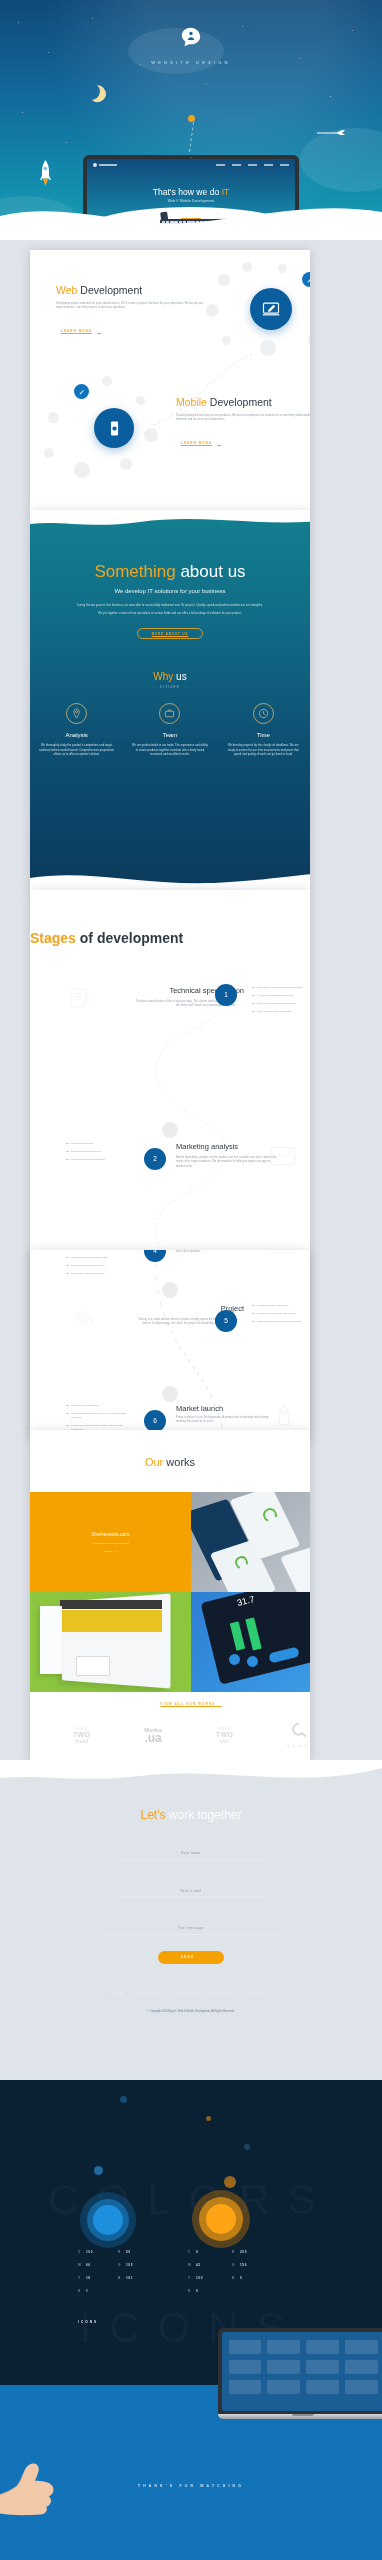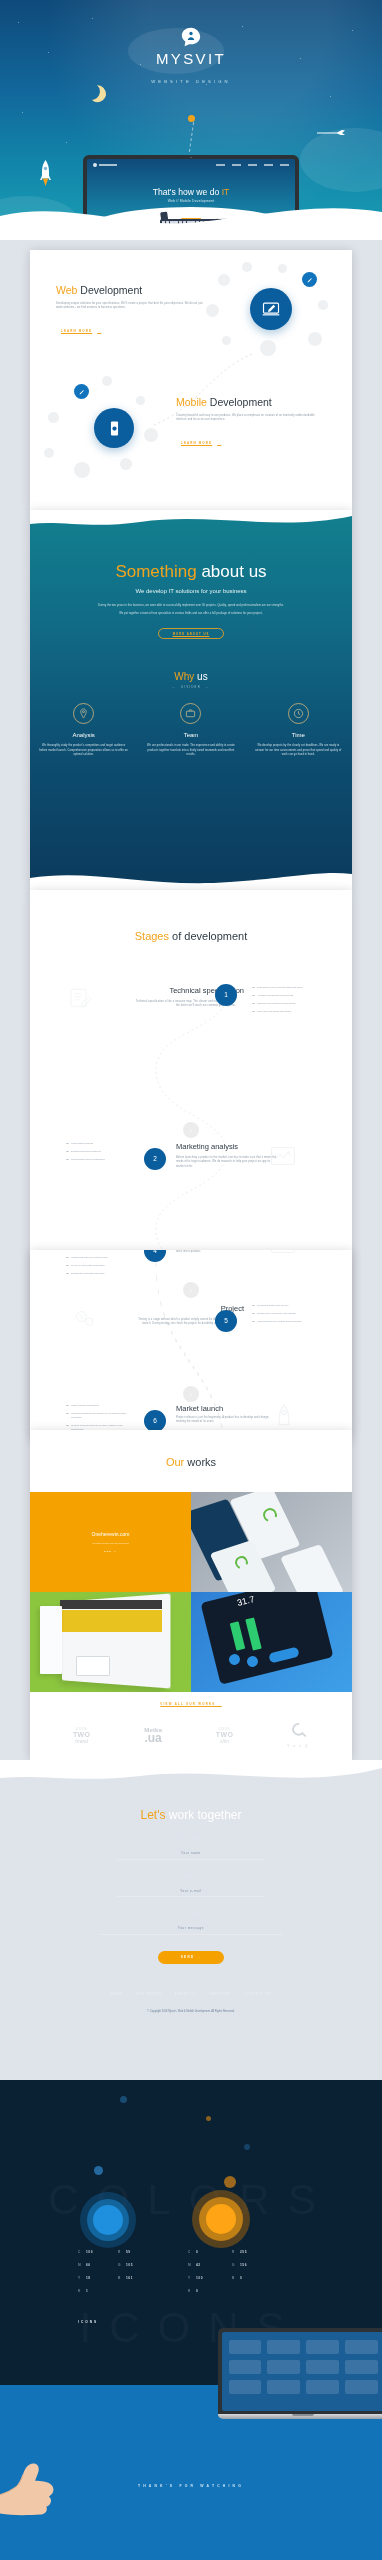--- a/index.html
+++ b/index.html
@@ -4,21 +4,21 @@
 <style>
   * { margin:0; padding:0; box-sizing:border-box; }
   html,body { background:#c8cdd6; }
   body {
     font-family:"Liberation Sans", sans-serif;
     width:382px; height:2560px; position:relative; overflow:hidden;
   }
   .page { width:382px; height:2560px; position:relative; background:#dfe3ea; }
 
   
-  .sheet { position:absolute; left:30px; width:322px; background:#fff;
+  .sheet { position:absolute; left:30px; width:280px; background:#fff;
            box-shadow:0 1px 10px rgba(0,0,0,.16); overflow:hidden; }
   .accent { color:#f2a31c;margin-top:28px; }
   .tiny { font-size:2.6px; line-height:4.4px; color:#8d9aa6; letter-spacing:.1px; }
   .tiny-w { font-size:2.6px; line-height:4.6px; color:#cfe0e6; letter-spacing:.1px; }
 
   
   #hero { top:0; left:0; width:382px; height:240px; position:absolute;
           background:
             radial-gradient(circle at 62% 12%, rgba(255,255,255,.10) 0 28%, transparent 60%),
             linear-gradient(180deg,#0f4a7a 0%,#12679b 38%,#1287ab 70%,#1b9fb4 100%);
@@ -117,21 +117,21 @@
   .why-dash:before, .why-dash:after { content:"—"; margin:0 5px; color:#6d93a8; }
   .why-cols { display:flex; margin-top:14px; }
   .why-col { flex:1; text-align:center; padding:0 8px; }
   .why-ic { width:21px; height:21px; margin:0 auto 8px; border-radius:50%;
             border:.7px solid rgba(230,190,120,.75); display:flex;
             align-items:center; justify-content:center; }
   .why-t { font-size:6px; color:#fff; font-weight:300; margin-bottom:6px; }
 
   
   #stages { top:890px; height:540px; background:#fff; }
-  .stages-h { text-align:center; font-size:11px; color:#2f3b45; font-weight:400;
+  .stages-h { text-align:left; font-size:14px; color:#2f3b45; font-weight:700;
               padding-top:40px; }
   .stage { position:absolute; width:322px; height:74px; }
   .num { position:absolute; width:22px; height:22px; border-radius:50%; background:#0b5e9e;
          color:#fff; font-size:6.5px; line-height:22px; text-align:center; font-weight:300; }
   .stage-t { position:absolute; font-size:7.5px; color:#2f3b45; font-weight:300; }
   .stage-p { position:absolute; width:102px; }
   .bullets { position:absolute; width:66px; }
   .bullets li { list-style:none; font-size:2.4px; line-height:4px; color:#9aa6b1;
                 padding-left:5px; position:relative; margin-bottom:4px; }
   .bullets li:before { content:""; position:absolute; left:0; top:1.4px; width:3px;
@@ -237,21 +237,20 @@
     <div class="star" style="left:66px;top:142px;width:1px;height:1px;"></div>
     <div class="star" style="left:330px;top:96px;width:1.2px;height:1.2px;"></div>
     <div class="star" style="left:206px;top:84px;width:1px;height:1px;"></div>
 
     <div class="logo-wrap">
       <svg class="logo-mark" viewBox="0 0 24 24">
         <path d="M12 2C6.5 2 2 5.7 2 10.3c0 2.6 1.5 5 3.8 6.5L5 22l5-2.2c.7.1 1.3.2 2 .2 5.5 0 10-3.7 10-8.3S17.5 2 12 2z" fill="#fff"></path>
         <circle cx="12" cy="8.2" r="1.8" fill="#12679b"></circle>
         <path d="M8.4 15.4c.4-2 1.8-3.2 3.6-3.2s3.2 1.2 3.6 3.2z" fill="#12679b"></path>
       </svg>
-      <div class="logo-txt">MYSVIT</div>
       <div class="logo-sub">WEBSITE DESIGN</div>
     </div>
 
     <div class="moon"></div>
 
     <svg class="plane" viewBox="0 0 60 14">
       <path d="M2 9h40l10-5 6 1-6 5 6 4-6 1-10-4H2z" fill="#fff"></path>
     </svg>
 
     <svg class="rocket" viewBox="0 0 22 52">

